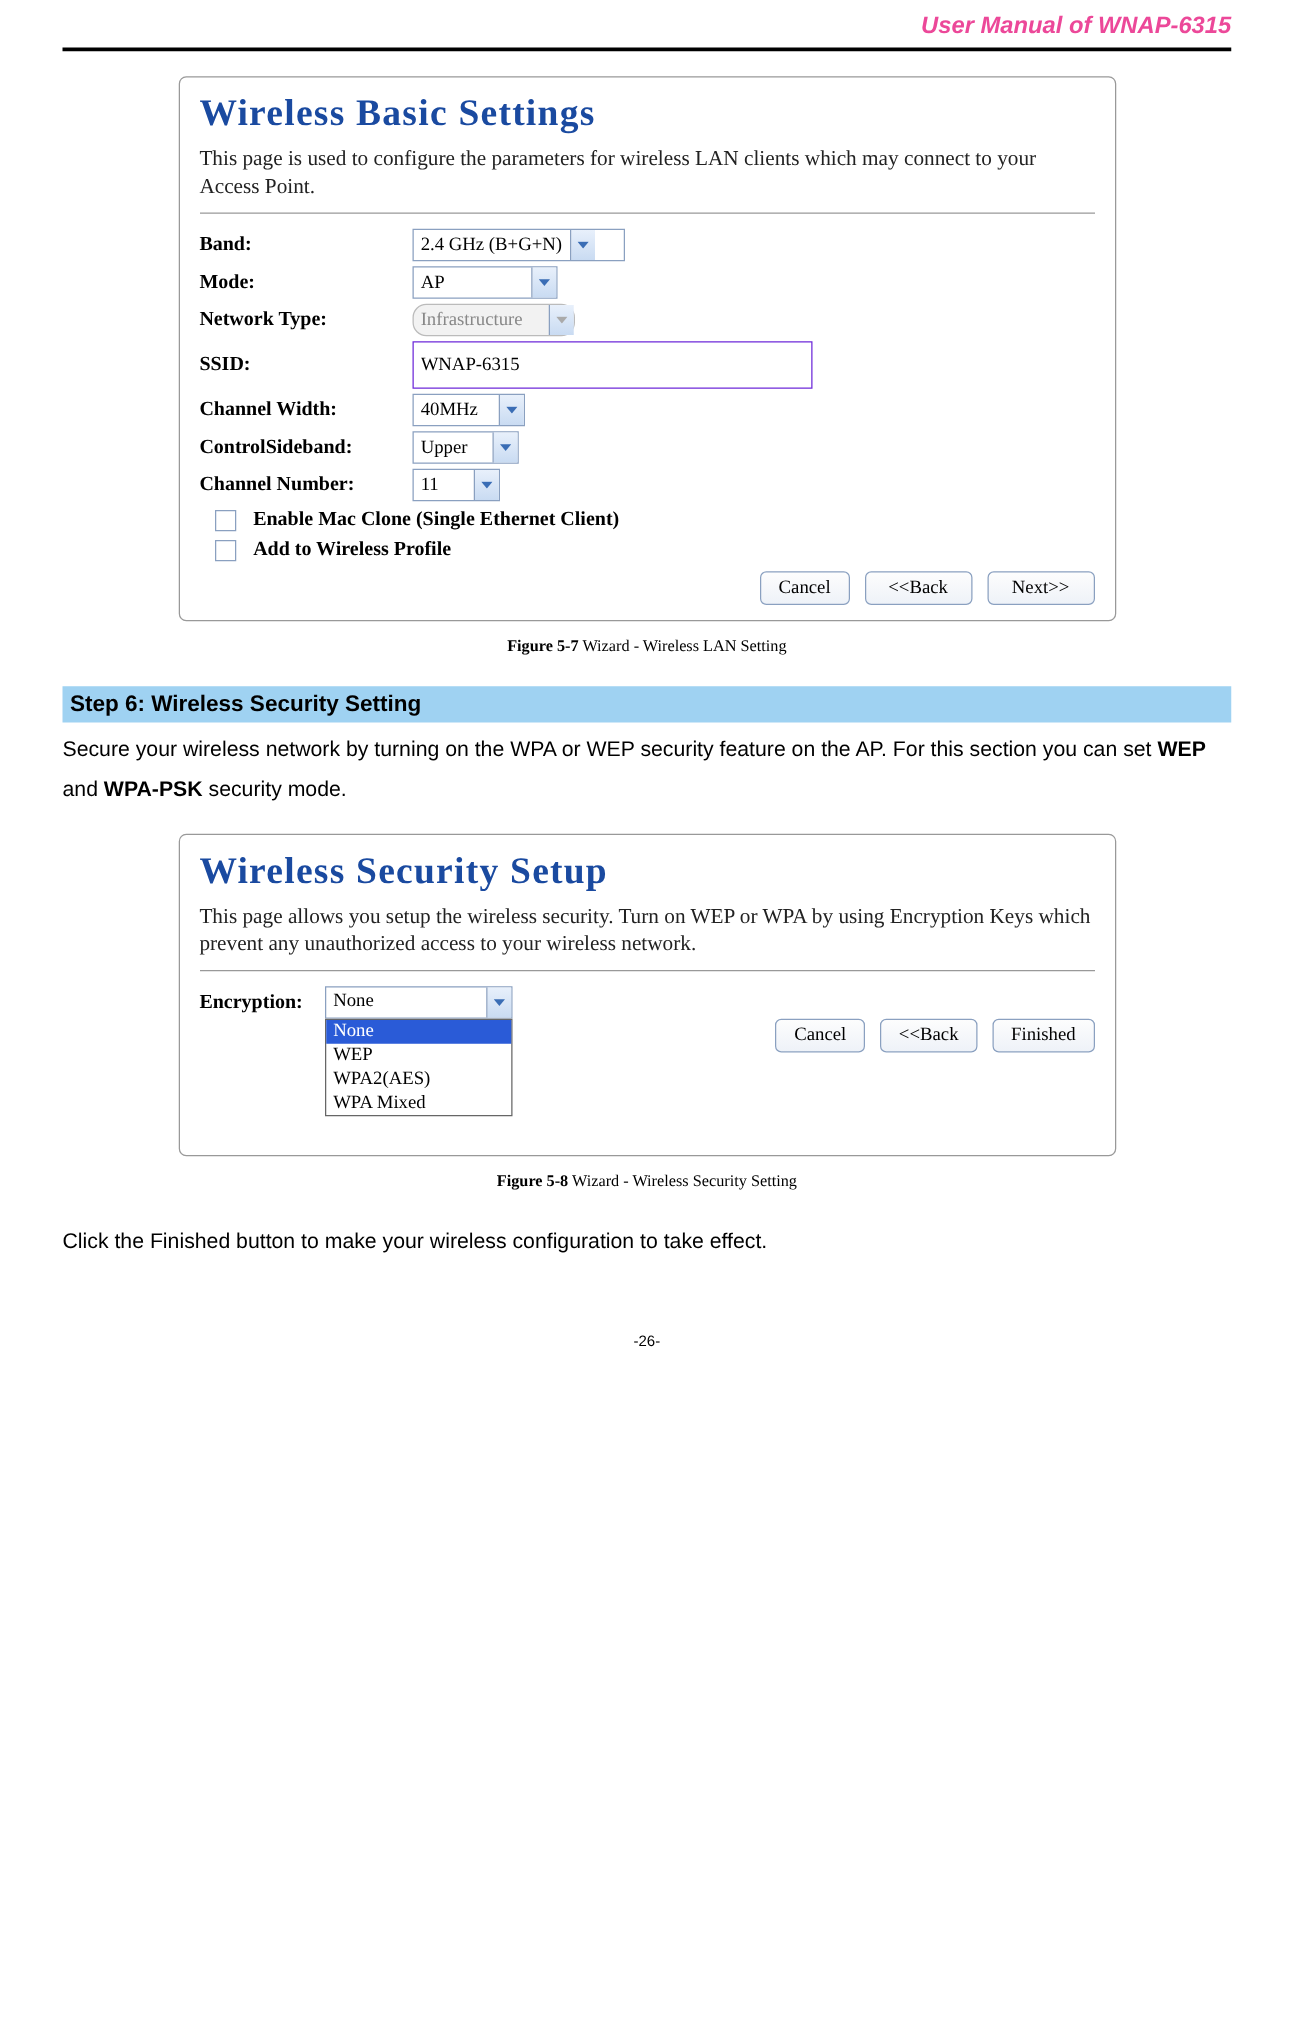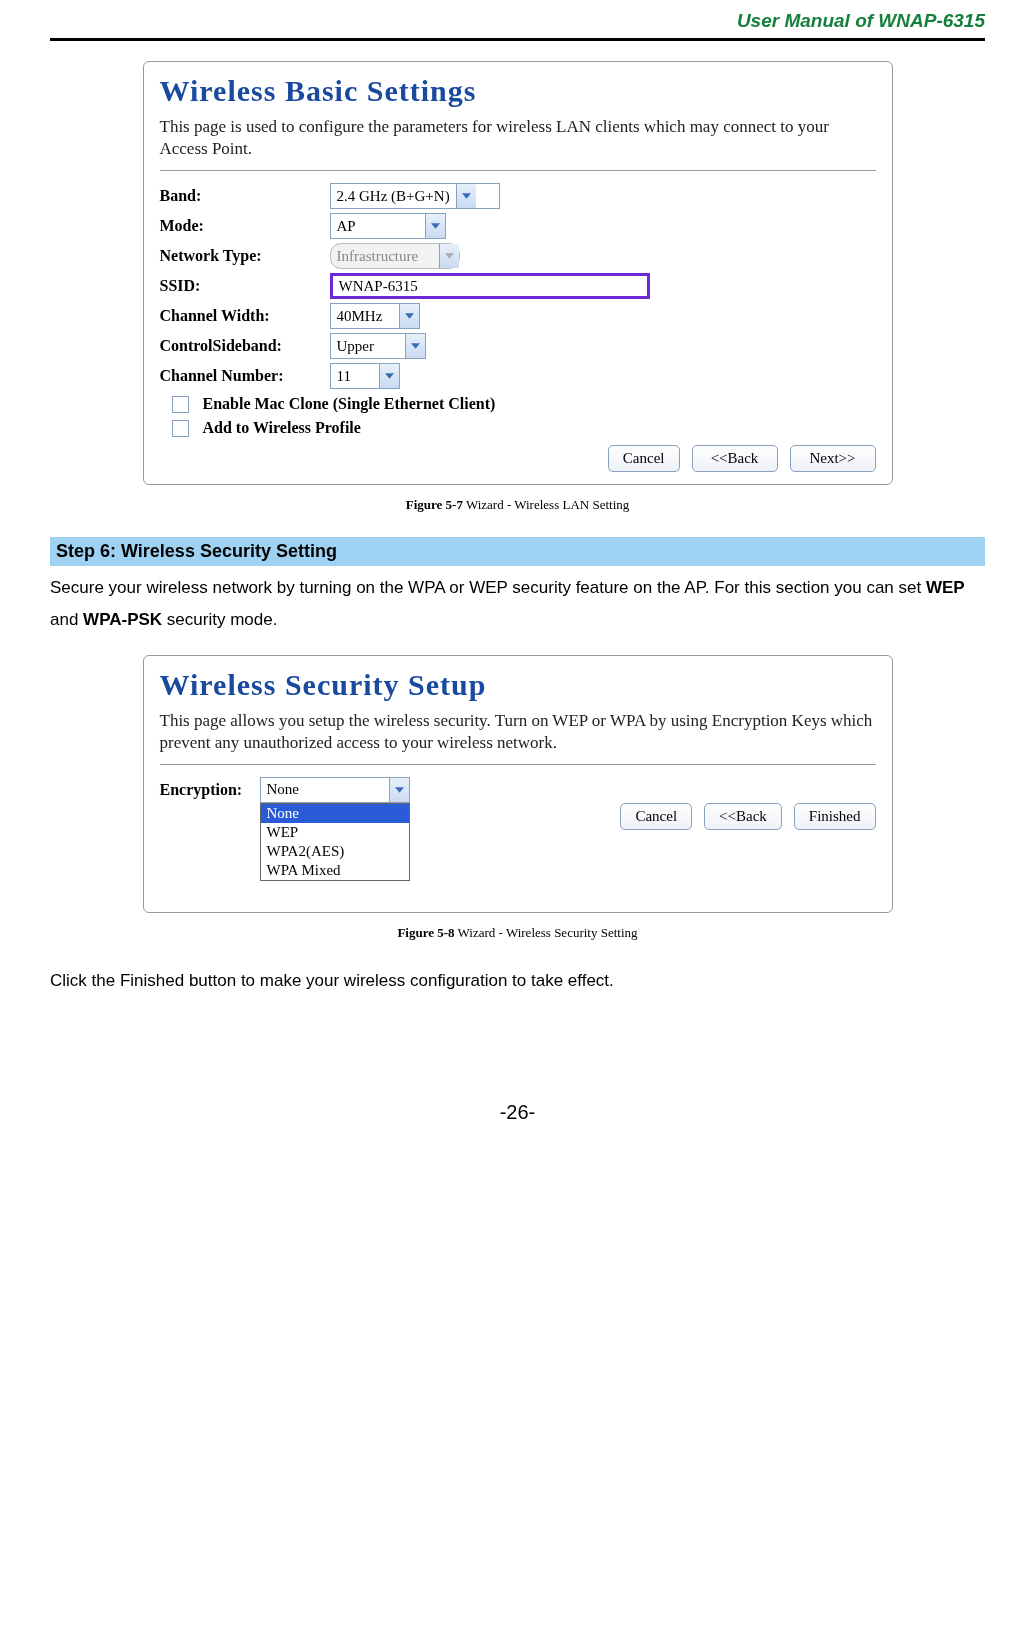--- a/index.html
+++ b/index.html
@@ -9,21 +9,21 @@
     padding: 0;
     background: #fff;
     color: #000;
     width: 1035px;
   }
   .page {
     padding: 0 50px 40px 50px;
   }
   .header-line {
     text-align: right;
-    color: #15803d;
+    color: #ec4899;
     font-weight: bold;
     font-style: italic;
     font-size: 19px;
     padding: 10px 0 6px 0;
     border-bottom: 3px solid #000;
     margin-bottom: 20px;
   }
   .panel {
     border: 1px solid #999;
     border-radius: 6px;
@@ -83,22 +83,22 @@
     height: 100%;
     display: inline-flex;
     align-items: center;
     justify-content: center;
     background: linear-gradient(#e8f0fb, #c9dbf2);
     border-left: 1px solid #8aa0c0;
     margin-left: 6px;
   }
   .select-arrow svg { width: 9px; height: 6px; }
   .text-input {
-    border: 3px solid #6d28d9;
-    height: 26px;
+    border: 1px solid #6d28d9;
+    height: 38px;
     font-size: 15px;
     padding: 0 6px;
     font-family: "Times New Roman", serif;
     background: #fff;
   }
   .checkbox-row {
     display: flex;
     align-items: center;
     margin: 6px 0 6px 12px;
     font-size: 16px;
@@ -161,22 +161,22 @@
   }
   .dropdown-list div {
     padding: 1px 6px;
   }
   .dropdown-list .sel {
     background: #2a5bd7;
     color: #fff;
   }
   .footer {
     text-align: center;
-    font-size: 20px;
-    margin-top: 104px;
+    font-size: 12px;
+    margin-top: 57px;
   }
   .fig2 .button-row { margin-top: 26px; }
 </style>
 </head>
 <body>
 
 <div class="page">
   <div class="header-line">User Manual of WNAP-6315</div>
 
   <div class="panel fig1">
@@ -232,21 +232,21 @@
         <span class="select-arrow">
             <svg viewBox="0 0 10 6">
               <path d="M0 0 L5 6 L10 0 Z" fill="#3a6db5"></path>
             </svg>
           </span>
       </div>
     </div>
 
     <div class="form-row">
       <div class="form-label">ControlSideband:</div>
-      <div class="select-box" style="width:96px">
+      <div class="select-box" style="width:85px">
         <span style="flex:1">Upper</span>
         <span class="select-arrow">
             <svg viewBox="0 0 10 6">
               <path d="M0 0 L5 6 L10 0 Z" fill="#3a6db5"></path>
             </svg>
           </span>
       </div>
     </div>
 
     <div class="form-row">

